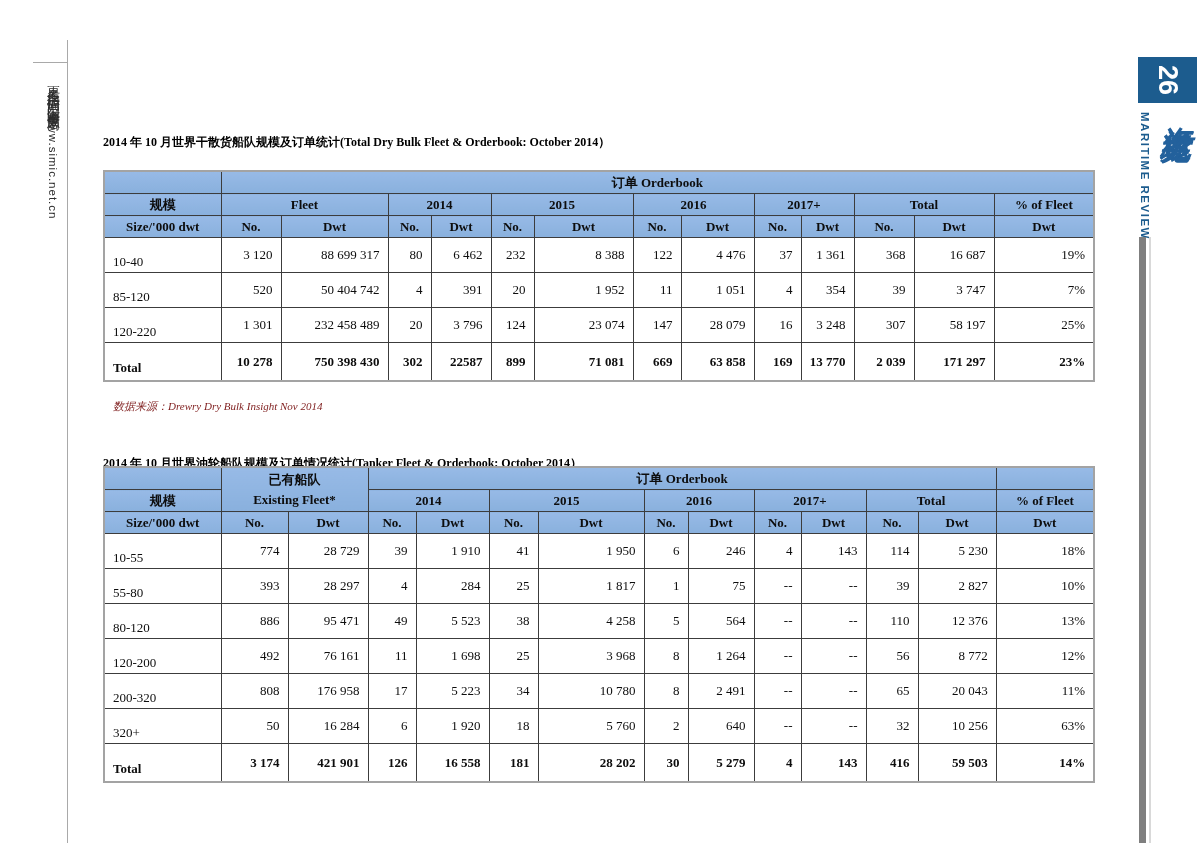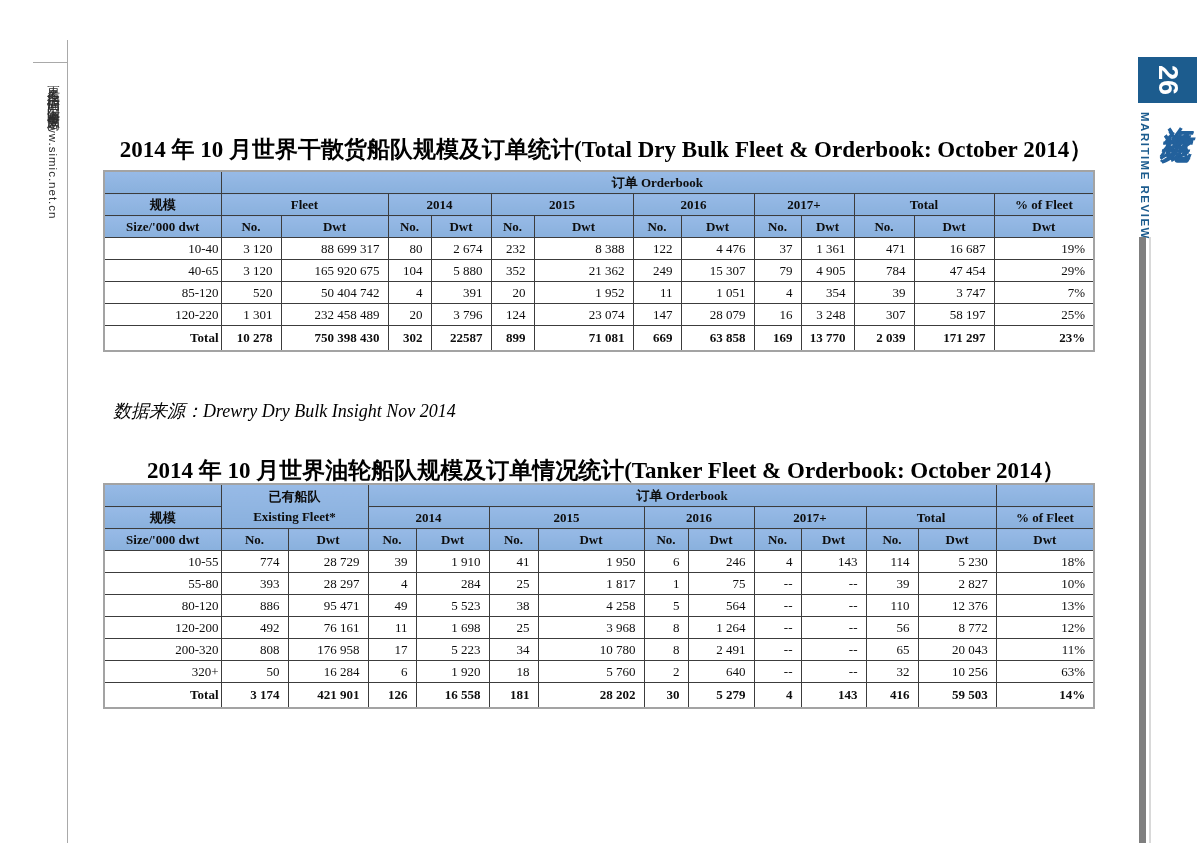--- a/index.html
+++ b/index.html
@@ -44,42 +44,42 @@
     position: absolute; left: 1154px; top: 102px; height: 150px;
     writing-mode: vertical-rl; text-orientation: upright;
     font-size: 31px; font-weight: bold; font-style: italic;
     color: #23619c; letter-spacing: 2px;
   }
   .gray-bar  { position: absolute; left: 1139px; top: 237px; width: 7px; height: 606px; background: #7f7f7f; }
   .gray-bar2 { position: absolute; left: 1149px; top: 237px; width: 2px; height: 606px; background: #d9d9d9; }
 
   
   .tbl-title {
-    position: absolute; left: 111px; width: 990px; text-align: center;
-    font-size: 23px; font-weight: bold; color: #000;
+    position: absolute; left: 103px; width: 990px; text-align: left;
+    font-size: 12px; font-weight: bold; color: #000;
   }
   .tbl-source {
-    position: absolute; left: 113px; font-size: 18px; font-style: italic; color: #000000;
+    position: absolute; left: 113px; font-size: 11px; font-style: italic; color: #7f1d1d;
   }
 
   
   table.dtable {
     position: absolute; left: 103px;
     border-collapse: collapse; table-layout: fixed; width: 990px;
     font-family: "Liberation Serif", serif; font-size: 13px; color: #0d0d0d;
     border: 2px solid #a3a3a3;
   }
   .dtable th, .dtable td { border: 1px solid #3c3c3c; overflow: hidden; white-space: nowrap; }
   .dtable th {
     background: linear-gradient(180deg, #97bae6 0%, #89b0dd 100%);
     font-weight: bold; text-align: center; padding: 1px 2px; height: 19px; font-size: 13px;
   }
   .dtable th .hline2 { display: block; line-height: 20px; }
   .dtable td { background: #ffffff; text-align: right; padding: 1px 8px 1px 2px; height: 19px; }
-  .dtable td.rowlabel { text-align: right; padding: 1px 2px 1px 8px; margin-left: 32px; }
+  .dtable td.rowlabel { text-align: left; padding: 14px 2px 1px 8px; margin-left: 32px; }
   .dtable tr.total td { font-weight: bold; height: 22px; }
 </style>
 </head>
 <body>
 
 <div class="page">
 
   <div class="left-vline"></div>
   <div class="left-hline"></div>
   <div class="left-vertical-text"><span>更多信息请访问 国际海事信息网 </span><span class="url">www.simic.net.cn</span></div>
@@ -141,46 +141,30 @@
           <th>Dwt</th>
           <th>Dwt</th>
         </tr>
       </thead>
       <tbody>
         <tr>
           <td class="rowlabel">10-40</td>
           <td>3 120</td>
           <td>88 699 317</td>
           <td>80</td>
-          <td>2 674</td>
+          <td>6 462</td>
           <td>232</td>
           <td>8 388</td>
           <td>122</td>
           <td>4 476</td>
           <td>37</td>
           <td>1 361</td>
-          <td>471</td>
+          <td>368</td>
           <td>16 687</td>
           <td>19%</td>
-        </tr>
-        <tr>
-          <td class="rowlabel">40-65</td>
-          <td>3 120</td>
-          <td>165 920 675</td>
-          <td>104</td>
-          <td>5 880</td>
-          <td>352</td>
-          <td>21 362</td>
-          <td>249</td>
-          <td>15 307</td>
-          <td>79</td>
-          <td>4 905</td>
-          <td>784</td>
-          <td>47 454</td>
-          <td>29%</td>
         </tr>
         <tr>
           <td class="rowlabel">85-120</td>
           <td>520</td>
           <td>50 404 742</td>
           <td>4</td>
           <td>391</td>
           <td>20</td>
           <td>1 952</td>
           <td>11</td>
@@ -221,21 +205,21 @@
           <td>13 770</td>
           <td>2 039</td>
           <td>171 297</td>
           <td>23%</td>
         </tr>
       </tbody>
     </table>
   <div class="tbl-source" style="top:399px;">数据来源：Drewry Dry Bulk Insight Nov 2014</div>
 
   <div class="tbl-title" style="top:455px;">2014 年 10 月世界油轮船队规模及订单情况统计(Tanker Fleet &amp; Orderbook: October 2014）</div>
-  <table class="dtable" style="top:483px;">
+  <table class="dtable" style="top:466px;">
       <colgroup>
         <col style="width: 117px;">
         <col style="width: 67px;">
         <col style="width: 80px;">
         <col style="width: 48px;">
         <col style="width: 73px;">
         <col style="width: 49px;">
         <col style="width: 106px;">
         <col style="width: 44px;">
         <col style="width: 66px;">

